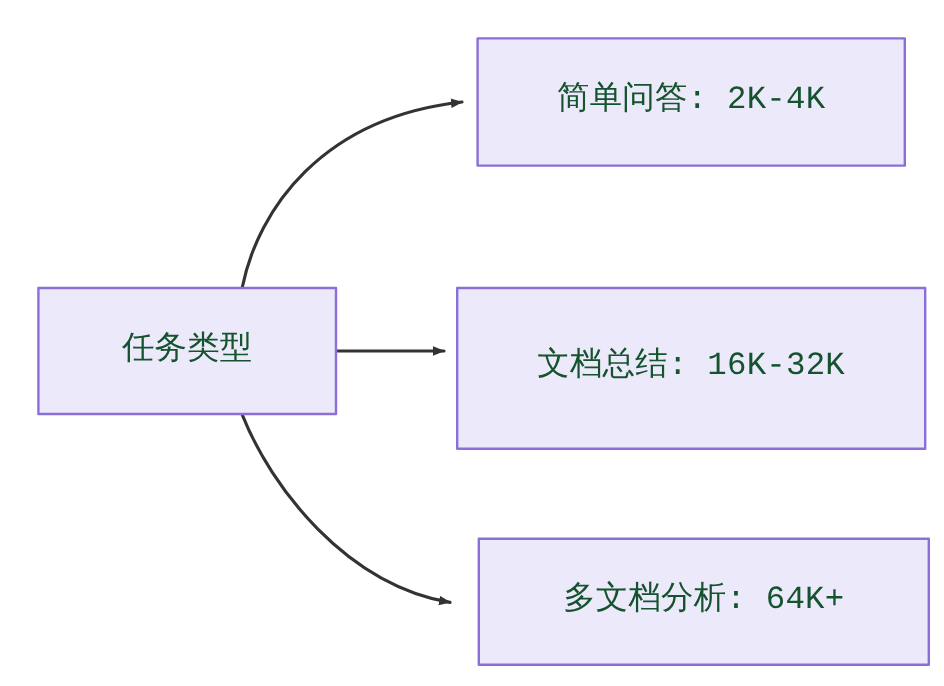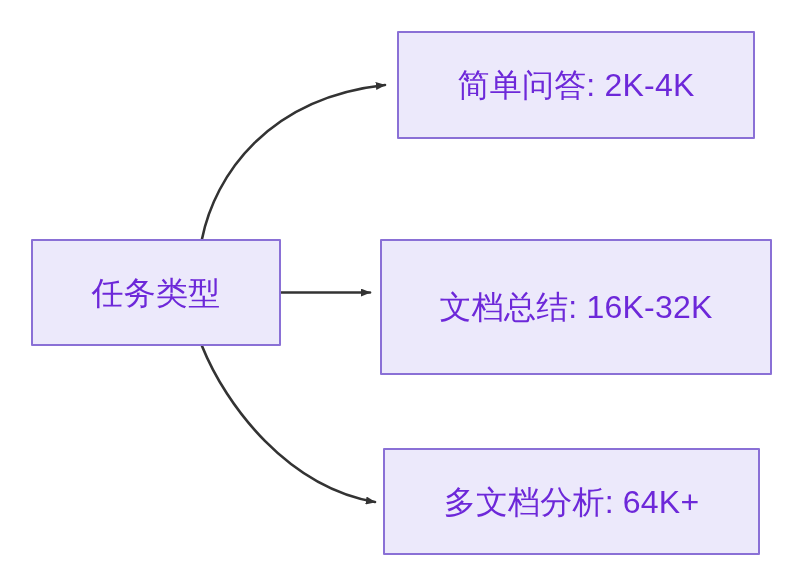--- a/index.html
+++ b/index.html
@@ -31,26 +31,27 @@
     box-sizing: border-box;
     background: #ece9fb;
     border: 2.5px solid #8a70d6;
     border-radius: 1px;
     display: flex;
     align-items: center;
     justify-content: center;
     text-align: center;
   }
   .node-label {
-    color: #6d28d9;
-    font-size: 32px;
+    color: #14532d;
+    font-size: 27px;
     line-height: 1.25;
     font-weight: 400;
     letter-spacing: 0.2px;
     white-space: nowrap;
+    font-family: Liberation Mono, monospace;
   }
   
   #node-source {
     left: 31px;
     top: 239px;
     width: 250px;
     height: 107px;
     text-align: center;
   }
   #node-simple-qa {
@@ -59,21 +60,21 @@
     width: 358px;
     height: 108px;
   }
   #node-doc-summary {
     left: 380px;
     top: 239px;
     width: 392px;
     height: 136px;
   }
   #node-multi-doc {
-    left: 383px;
+    left: 398px;
     top: 448px;
     width: 377px;
     height: 107px;
   }
 </style>
 </head>
 <body>
 
 <div id="diagram-root">
 

